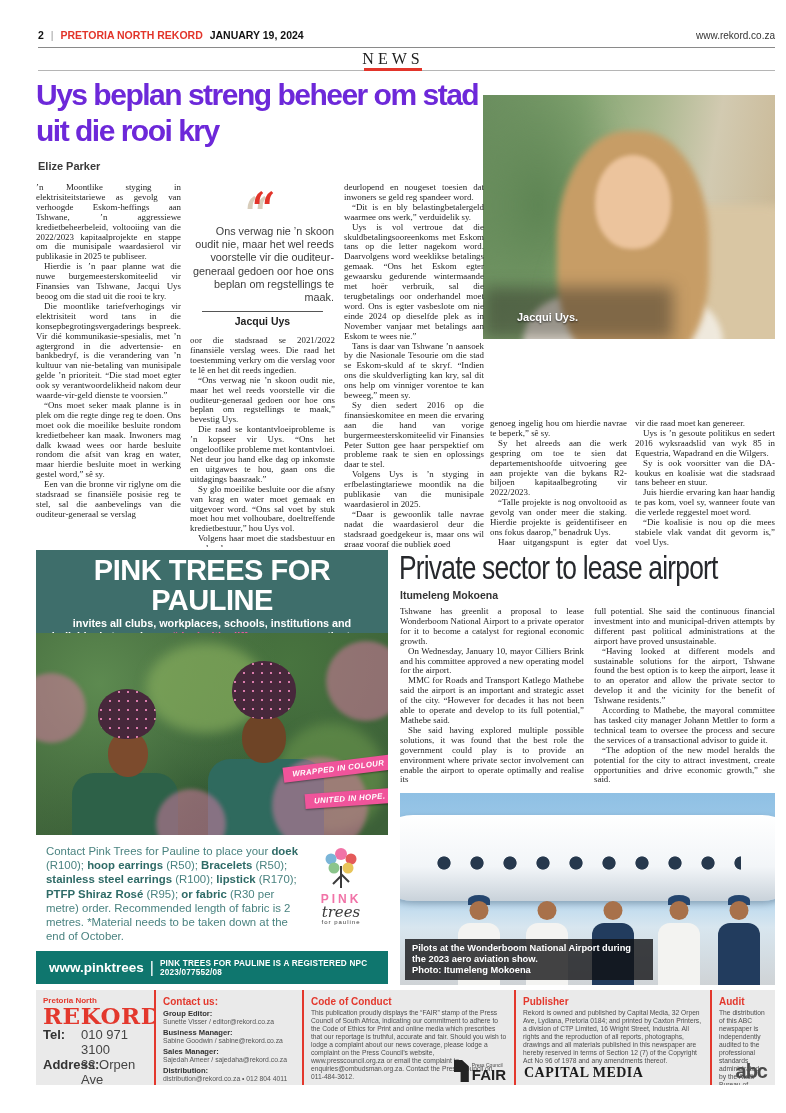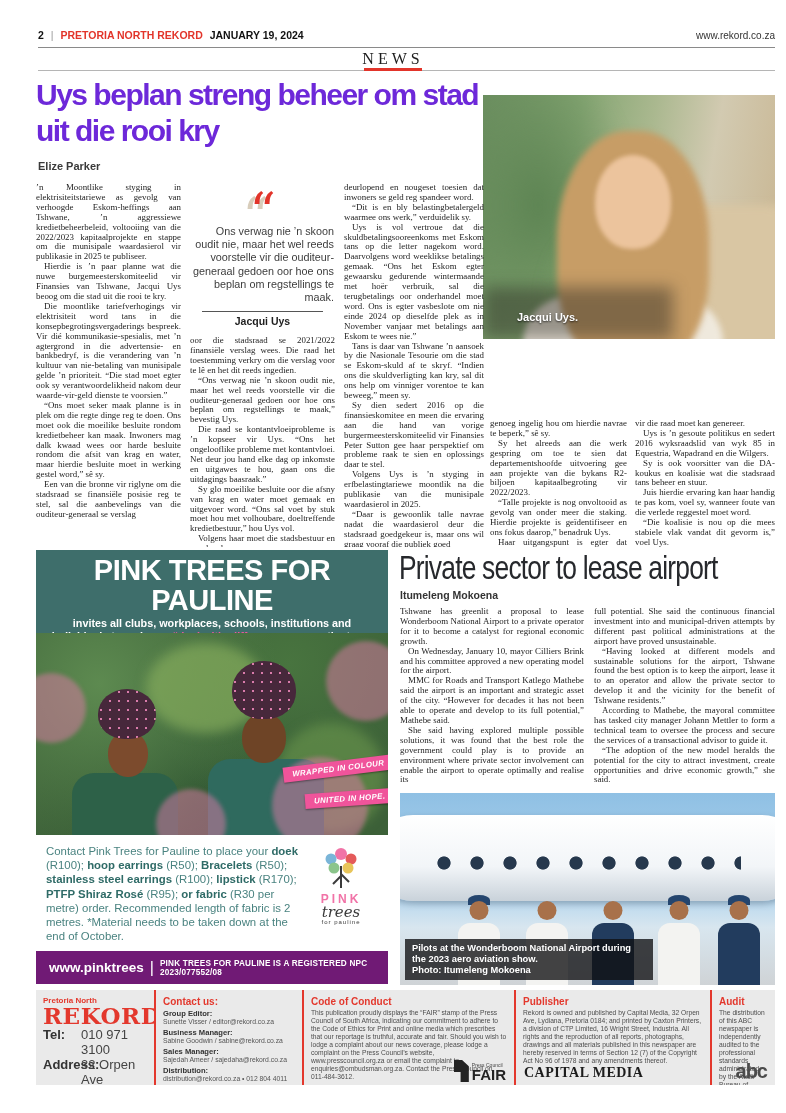--- a/index.html
+++ b/index.html
@@ -108,21 +108,21 @@
           letter-spacing:.4px;padding:3px 9px;box-shadow:0 1px 2px rgba(0,0,0,.4)}
   .rb1{right:-6px;top:128px;transform:rotate(-7deg)}
   .rb2{right:-6px;top:158px;transform:rotate(-4deg)}
   .ad-contact{position:relative;height:116px;padding:9px 4px 0 10px;display:flex}
   .ad-contact-text{width:252px;font-size:11.4px;line-height:14.2px;color:#4a8380}
   .ad-contact-text .seg-b{font-weight:bold;color:#2f6b67}
   .ad-logo{flex:1;text-align:center;padding-top:2px}
   .ad-logo .pinkword{font-weight:bold;font-size:12px;letter-spacing:3px;color:#f173a7;line-height:11px}
   .ad-logo .treesword{font-family:"DejaVu Serif",serif;font-style:italic;font-size:15px;color:#3b3b3b;line-height:14px}
   .ad-logo .forword{font-size:6px;color:#3b3b3b;letter-spacing:1px}
-  .ad-banner{height:33px;background:#701a75;color:#fff;display:flex;align-items:center;padding-left:13px;font-weight:bold}
+  .ad-banner{height:33px;background:#0f766e;color:#fff;display:flex;align-items:center;padding-left:13px;font-weight:bold}
   .banner-site{font-size:13.5px}
   .banner-sep{margin:0 6px;font-weight:normal}
   .banner-rest{font-size:8.2px;letter-spacing:.2px}
   
   .footer{position:absolute;left:36px;right:11px;top:990px;height:95px;display:flex;background:#eaeaea;
           font-family:"Liberation Sans",sans-serif}
   .fbox{position:relative;padding:6px 7px;overflow:hidden}
   .fbox+.fbox{border-left:2px solid #e3382d}
   .fb1{width:118px}.fb2{width:148px}.fb3{width:212px}.fb4{width:196px}.fb5{flex:1}
   .fb-heading{color:#e3382d;font-weight:bold;font-size:10px;margin-bottom:2px}

